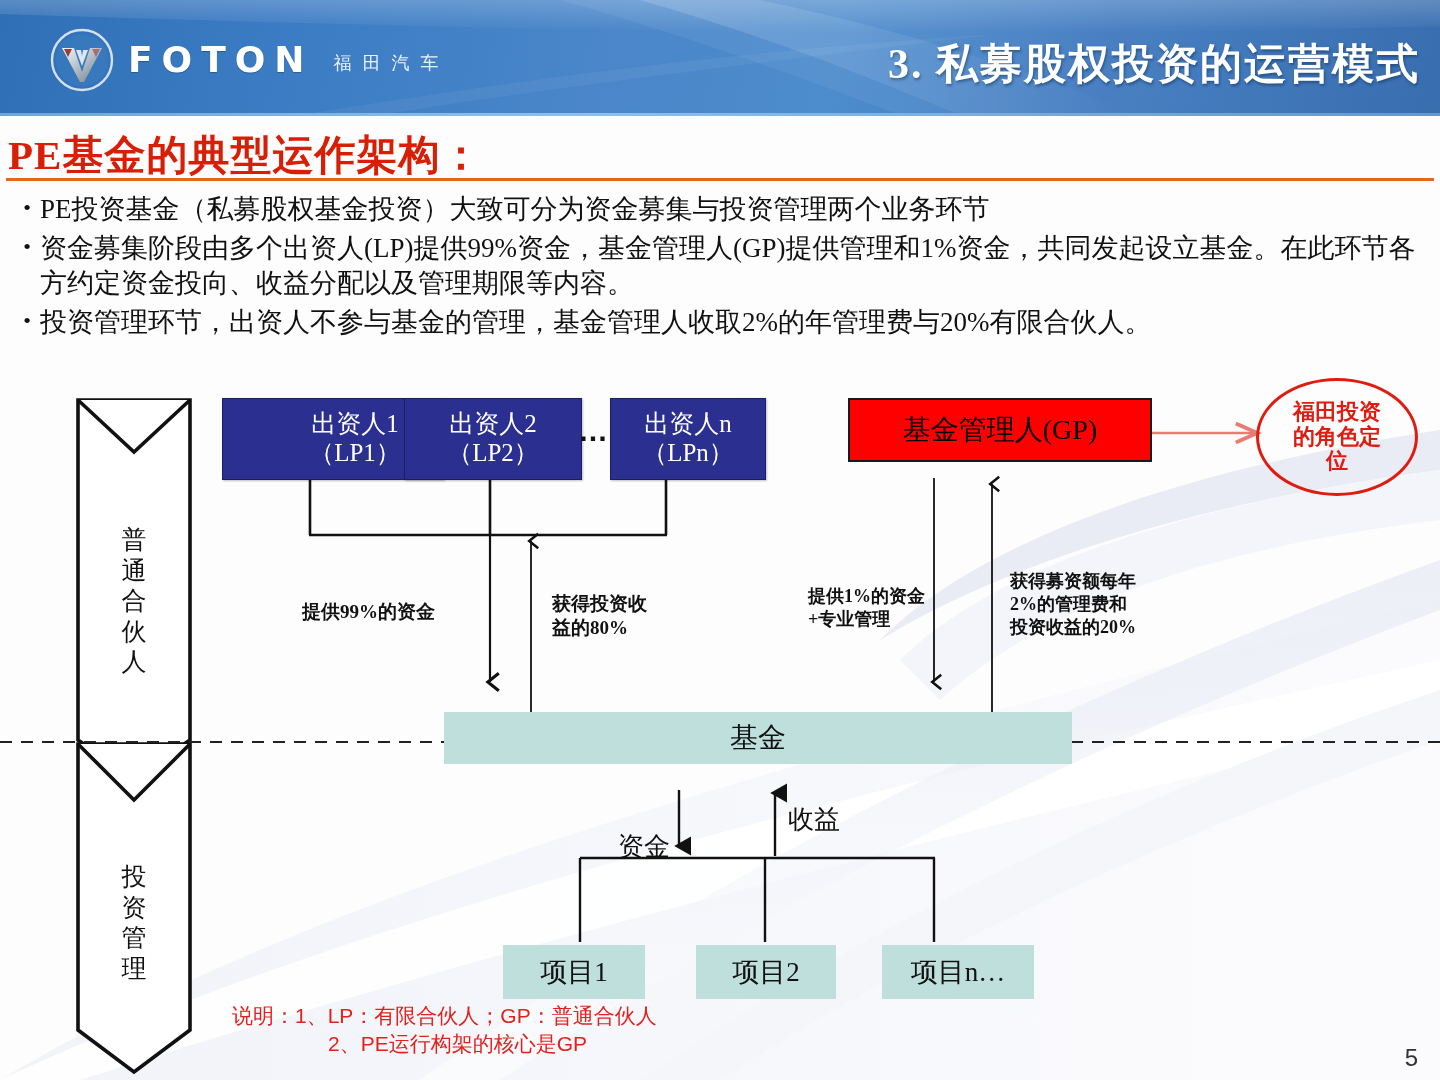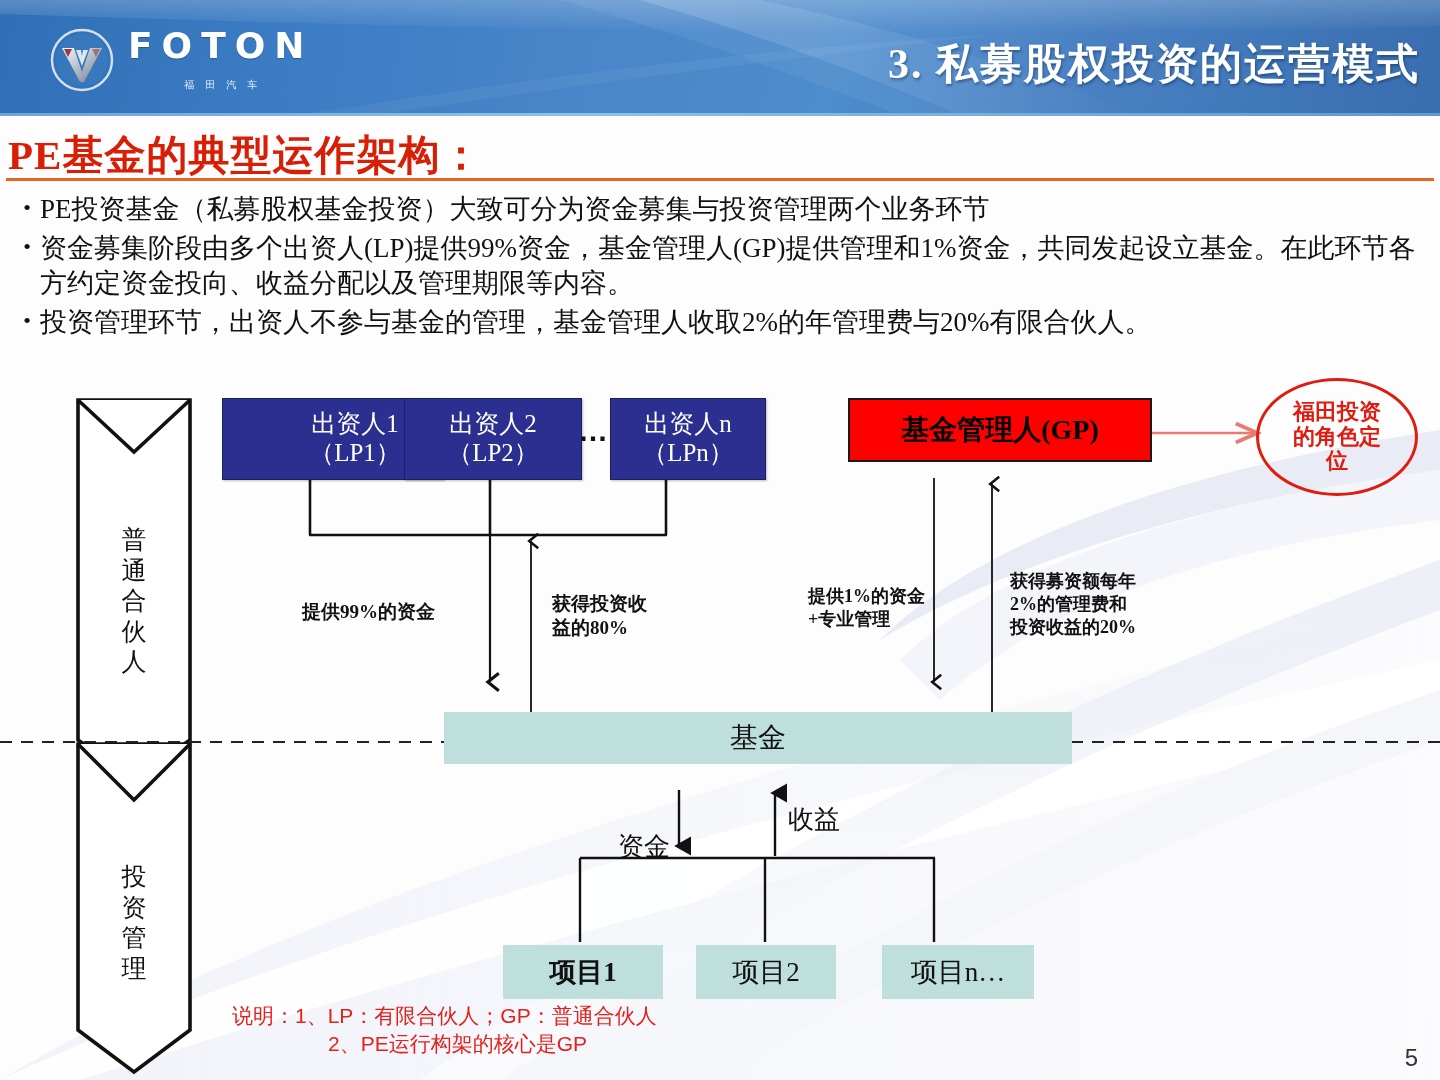--- a/index.html
+++ b/index.html
@@ -21,29 +21,29 @@
   }
   #header-sheen{
     position:absolute;left:0;top:0;width:1440px;height:115px;
   }
   #header-bottom-line{
     position:absolute;left:0;top:113px;width:1440px;height:3px;
     background:linear-gradient(90deg,#6ea4d8,#8fc0e8 40%,#5f9ad2 100%);
   }
   #logo-wrap{position:absolute;left:50px;top:28px;display:flex;align-items:center;gap:14px;}
   #logo-mark{width:64px;height:64px;position:relative;}
-  #logo-text{display:flex;flex-direction:column;align-items:center;gap:9px;}
+  #logo-text{display:flex;align-items:center;gap:9px;}
   #logo-word{
     font-family:"DejaVu Sans",sans-serif;
     font-weight:bold;letter-spacing:9px;font-size:36px;color:#ffffff;line-height:1;
     text-shadow:0 1px 1px rgba(0,0,0,.25);
   }
   #logo-cn{
     font-family:"Liberation Sans",sans-serif;
-    font-size:10px;letter-spacing:11px;color:#e9f2fb;margin-top:5px;padding-left:11px;
+    font-size:18px;letter-spacing:11px;color:#e9f2fb;margin-top:5px;padding-left:11px;
   }
   #header-title{
     position:absolute;right:20px;top:36px;
     font-family:"Liberation Serif",serif;
     font-size:42px;font-weight:bold;color:#ffffff;letter-spacing:2px;
     text-shadow:1px 2px 3px rgba(0,30,70,.45);
     white-space:nowrap;
     text-align:center;
   }
 
@@ -75,21 +75,21 @@
     background:#2b2f8f;border:1px solid #1b1f60;color:#ffffff;
     font-family:"Liberation Serif",serif;font-size:25px;line-height:1.15;
     box-shadow:1px 1px 2px rgba(0,0,0,.25);
   }
   #lp-ellipsis{
     position:absolute;font-family:"Liberation Sans",sans-serif;
     font-size:30px;font-weight:bold;color:#111;letter-spacing:2px;
   }
   .gp-box{
     background:#fe0000;border:2px solid #1a1a1a;color:#000000;
-    font-family:"Liberation Serif",serif;font-size:28px;font-weight:bold;
+    font-family:"Liberation Serif",serif;font-size:28px;font-weight:normal;
   }
   #role-ellipse{
     position:absolute;border:3px solid #e01b10;border-radius:50%;
     display:flex;align-items:center;justify-content:center;
     color:#e01b10;font-family:"Liberation Serif",serif;font-weight:bold;
     font-size:22px;line-height:1.12;text-align:center;background:transparent;
   }
   .fund-box{
     background:#bfdfdc;border:0;color:#111;
     font-family:"Liberation Serif",serif;font-size:28px;
@@ -324,21 +324,21 @@
       <span>基金</span>
     </div>
 
     <div class="dir-label" style="left:618px;top:802px;margin-top:27px;">
       <span>资金</span>
     </div>
     <div class="dir-label" style="left:788px;top:802px;">
       <span>收益</span>
     </div>
 
-    <div class="node proj-box" style="left:503px;top:945px;width:160px;height:54px;font-weight:bold;">
+    <div class="node proj-box" style="left:503px;top:945px;width:142px;height:54px;">
       <span>项目1</span>
     </div>
     <div class="node proj-box" style="left:696px;top:945px;width:140px;height:54px;">
       <span>项目2</span>
     </div>
     <div class="node proj-box" style="left:882px;top:945px;width:152px;height:54px;">
       <span>项目n…</span>
     </div>
   </div>
 

